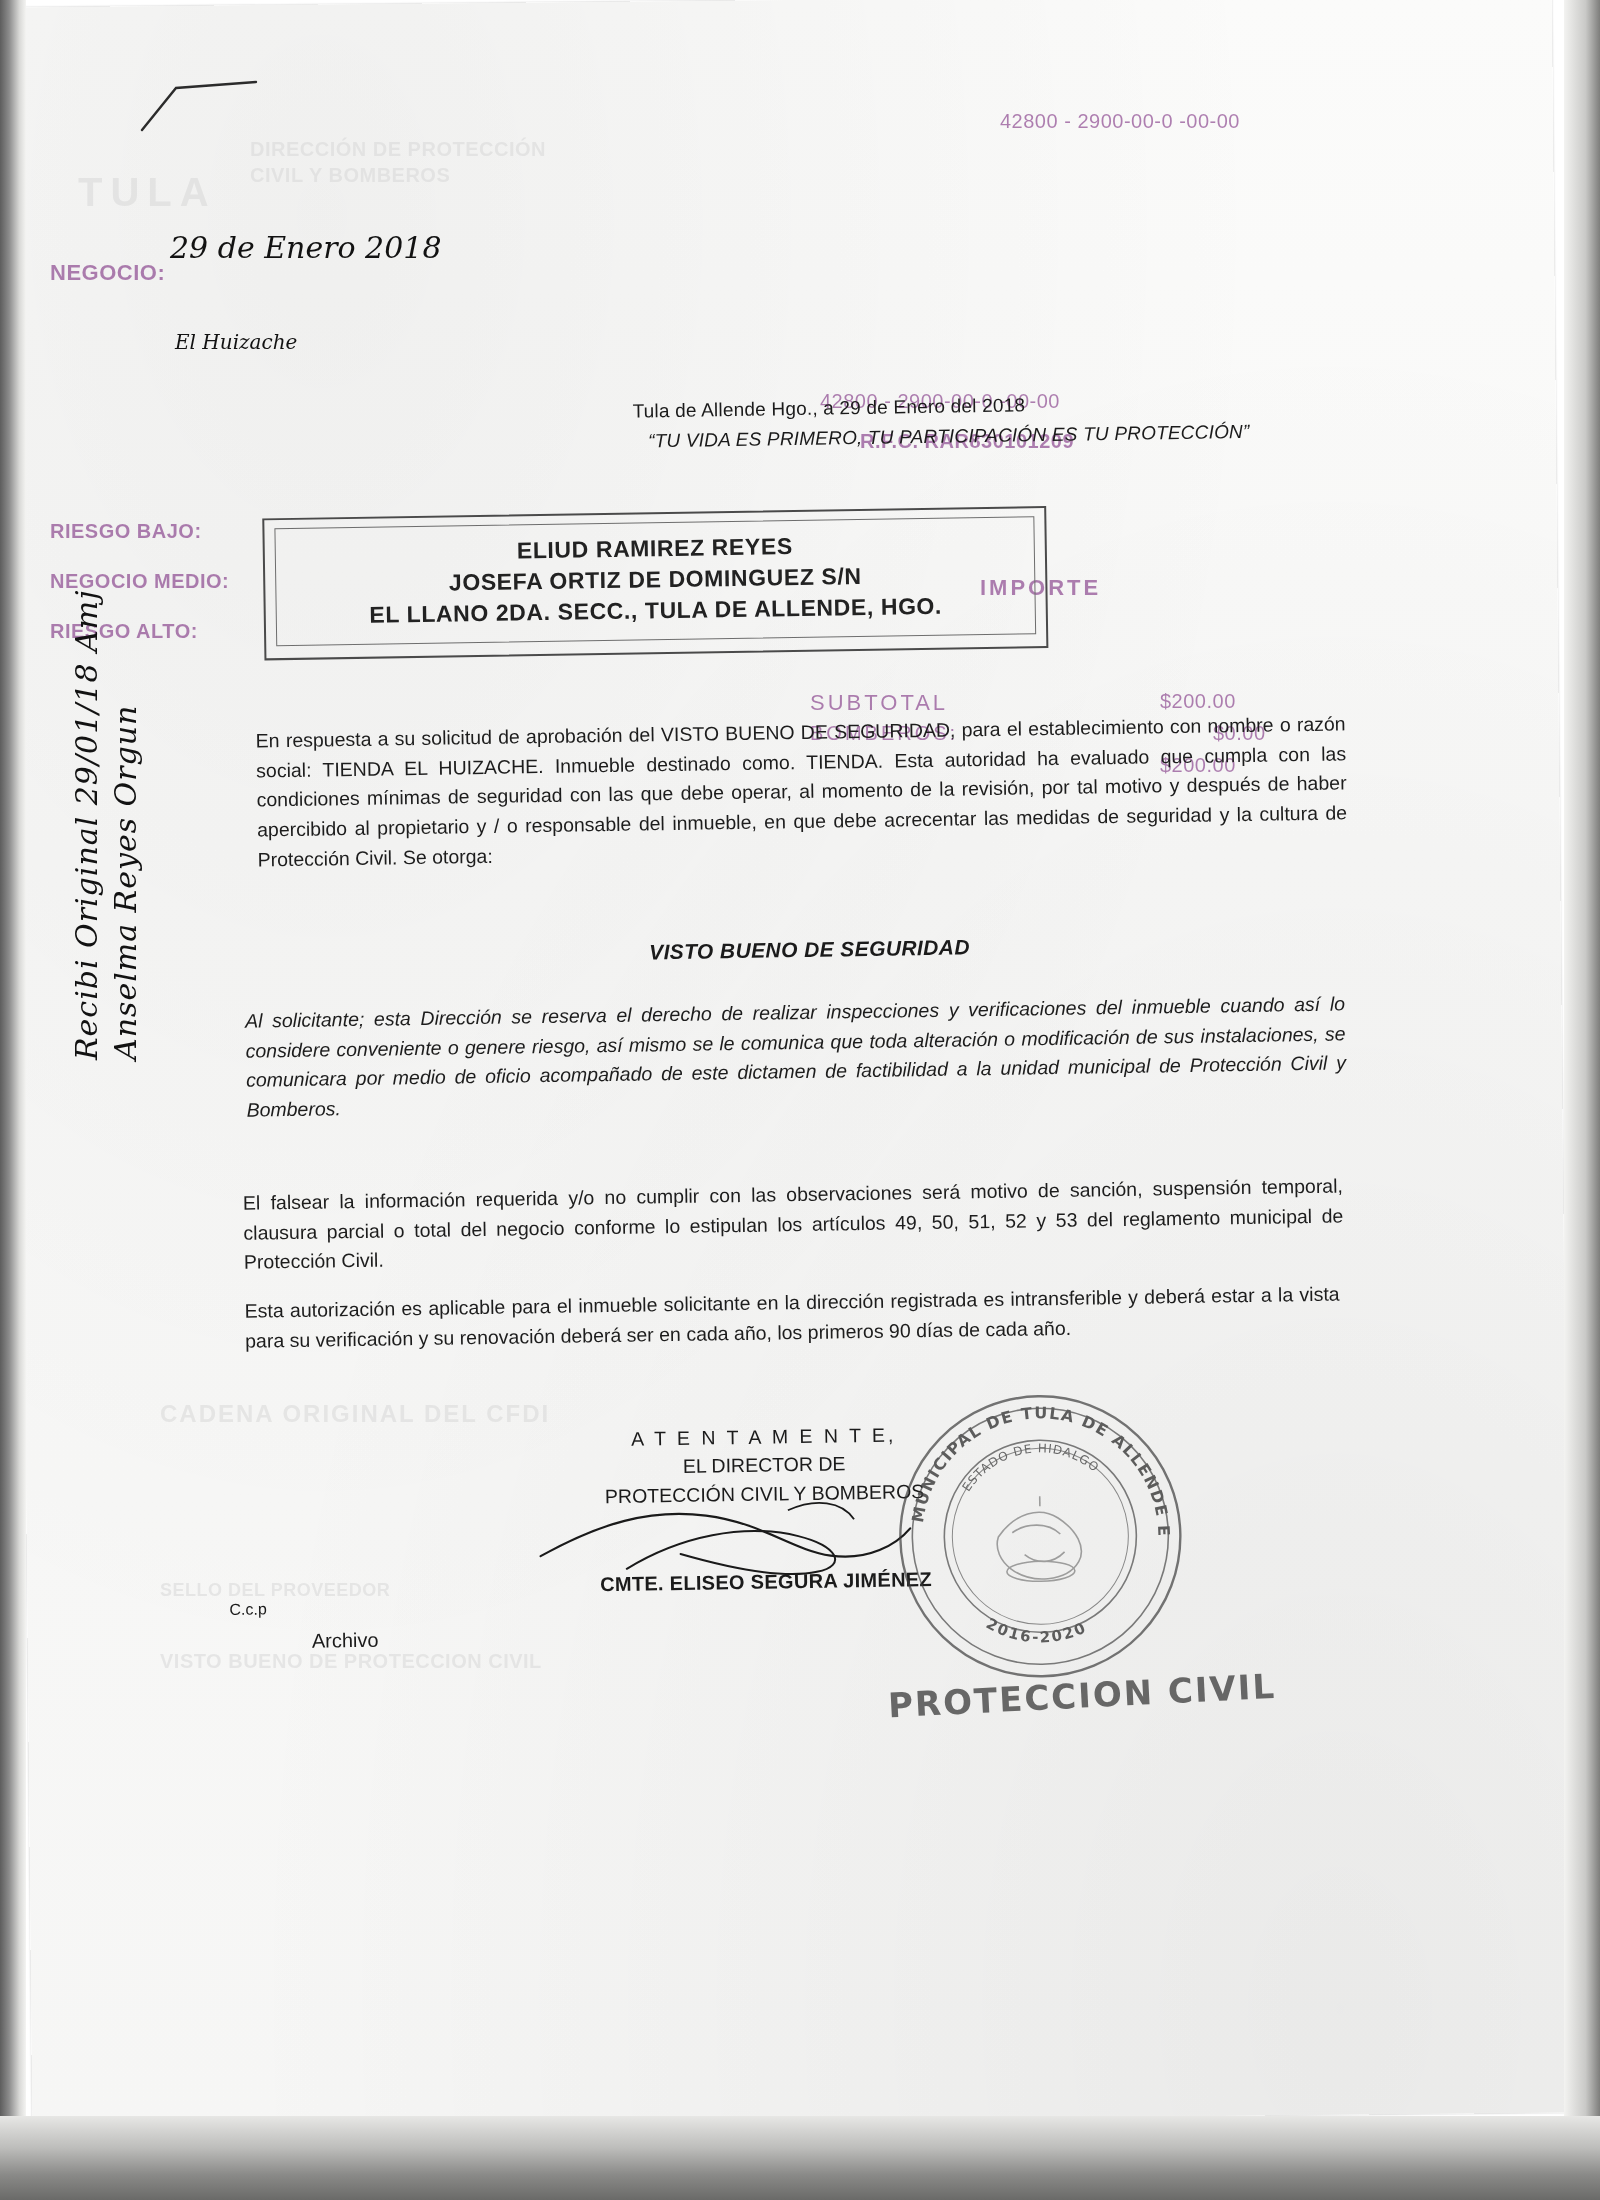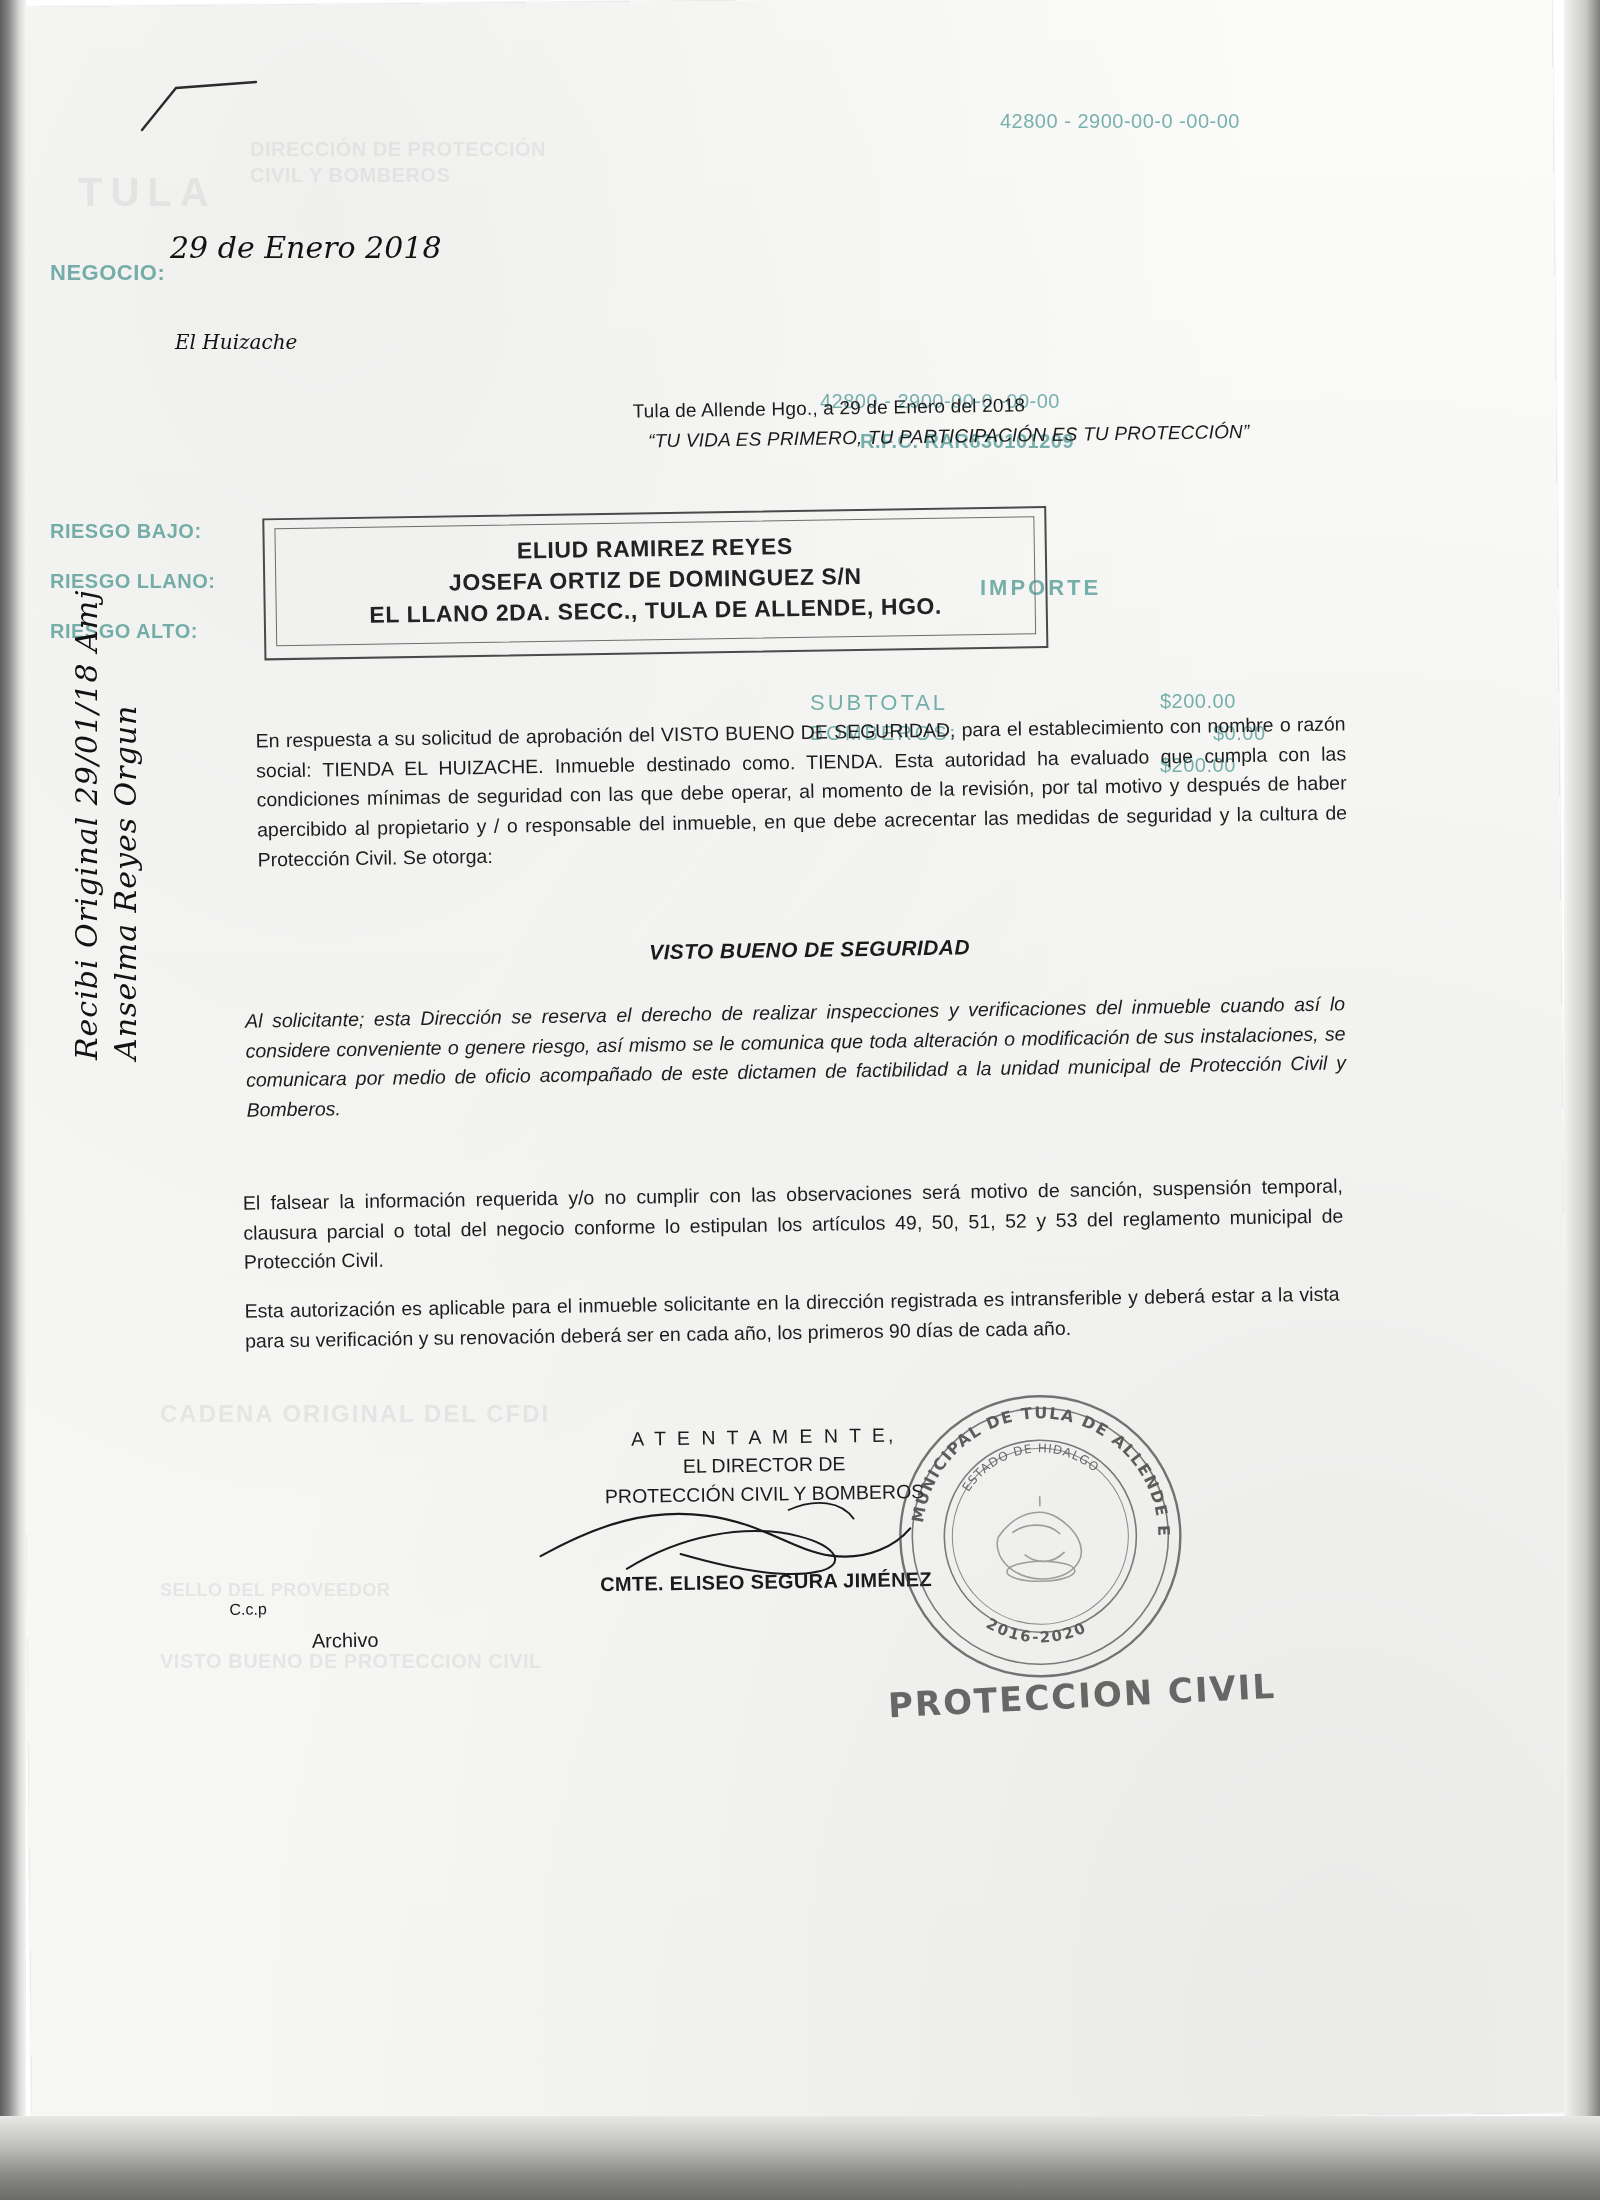--- a/index.html
+++ b/index.html
@@ -55,21 +55,21 @@
   .ghost {
     position: absolute;
     color: #f0bcbc;
     opacity: 0.55;
     font-family: "Liberation Sans", sans-serif;
     letter-spacing: 0.5px;
     white-space: nowrap;
     pointer-events: none;
   }
   .ghost.gray { color: #d8d8d8; }
-  .ghost.red  { color: #0f766e; }
+  .ghost.red  { color: #701a75; }
 
   .date-line {
     position: absolute;
     left: 640px; top: 398px;
     font-size: 19px;
     letter-spacing: 0.2px;
   }
   .slogan {
     position: absolute;
     left: 655px; top: 428px;
@@ -209,21 +209,21 @@
   <div class="page-edge-right"></div>
   <div class="page-edge-bottom"></div>
 
   <div class="bleed-head">
     <div class="ghost red" style="left:10px; top:10px; font-size:46px; font-weight:bold; letter-spacing:6px;">&nbsp;</div>
     <div class="ghost gray" style="left:18px; top:90px; font-size:40px; font-weight:bold; letter-spacing:8px;">TULA</div>
     <div class="ghost gray" style="left:190px; top:58px; font-size:20px; font-weight:bold;">DIRECCIÓN DE PROTECCIÓN</div>
     <div class="ghost gray" style="left:190px; top:84px; font-size:20px; font-weight:bold;">CIVIL Y BOMBEROS</div>
     <div class="ghost red" style="left:-10px; top:180px; font-size:22px; font-weight:bold;text-align:center;">NEGOCIO:</div>
     <div class="ghost red" style="left:-10px; top:440px; font-size:20px; font-weight:bold;">RIESGO BAJO:</div>
-    <div class="ghost red" style="left:-10px; top:490px; font-size:20px; font-weight:bold;">RIESGO LLANO:</div>
+    <div class="ghost red" style="left:-10px; top:490px; font-size:20px; font-weight:bold;">NEGOCIO MEDIO:</div>
     <div class="ghost red" style="left:-10px; top:540px; font-size:20px; font-weight:bold;">RIESGO ALTO:</div>
     <div class="ghost gray" style="left:100px; top:1320px; font-size:24px; font-weight:bold; letter-spacing:2px;">CADENA ORIGINAL DEL CFDI</div>
     <div class="ghost gray" style="left:100px; top:1500px; font-size:18px; font-weight:bold;">SELLO DEL PROVEEDOR</div>
     <div class="ghost gray" style="left:100px; top:1570px; font-size:20px; font-weight:bold;">VISTO BUENO DE PROTECCION CIVIL</div>
   </div>
 
   <div class="bleed-right">
     <div class="ghost red" style="left:0px; top:0px; font-size:20px;">42800 - 2900-00-0   -00-00</div>
     <div class="ghost red" style="left:-180px; top:280px; font-size:20px;">42800 - 2900-00-0   -00-00</div>
     <div class="ghost red" style="left:-140px; top:320px; font-size:20px; font-weight:bold;">R.F.C. RAR830101209</div>

